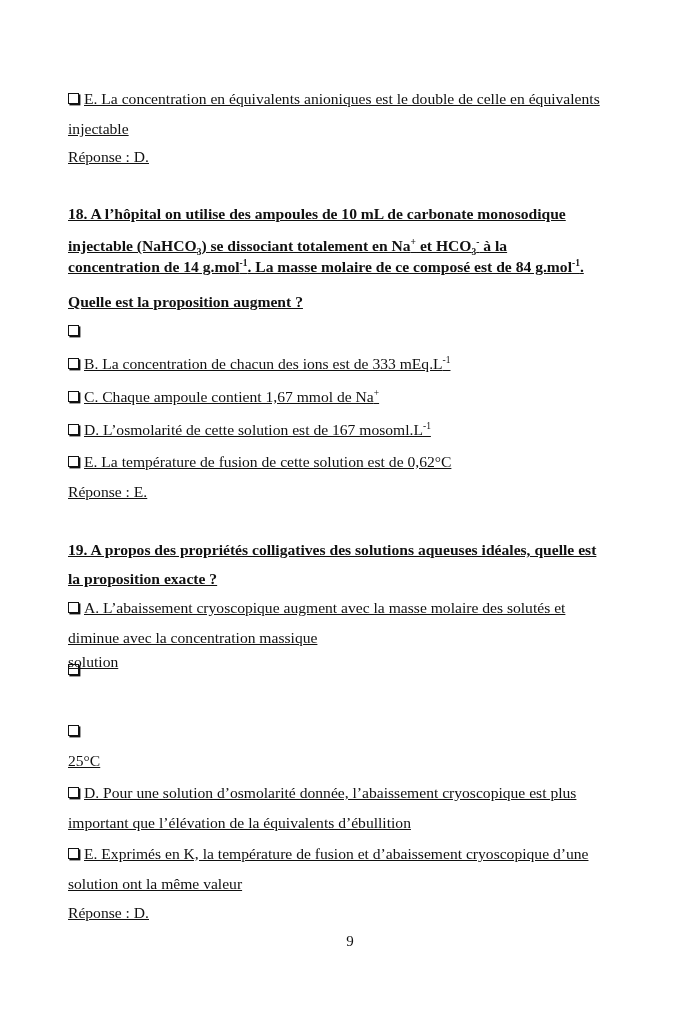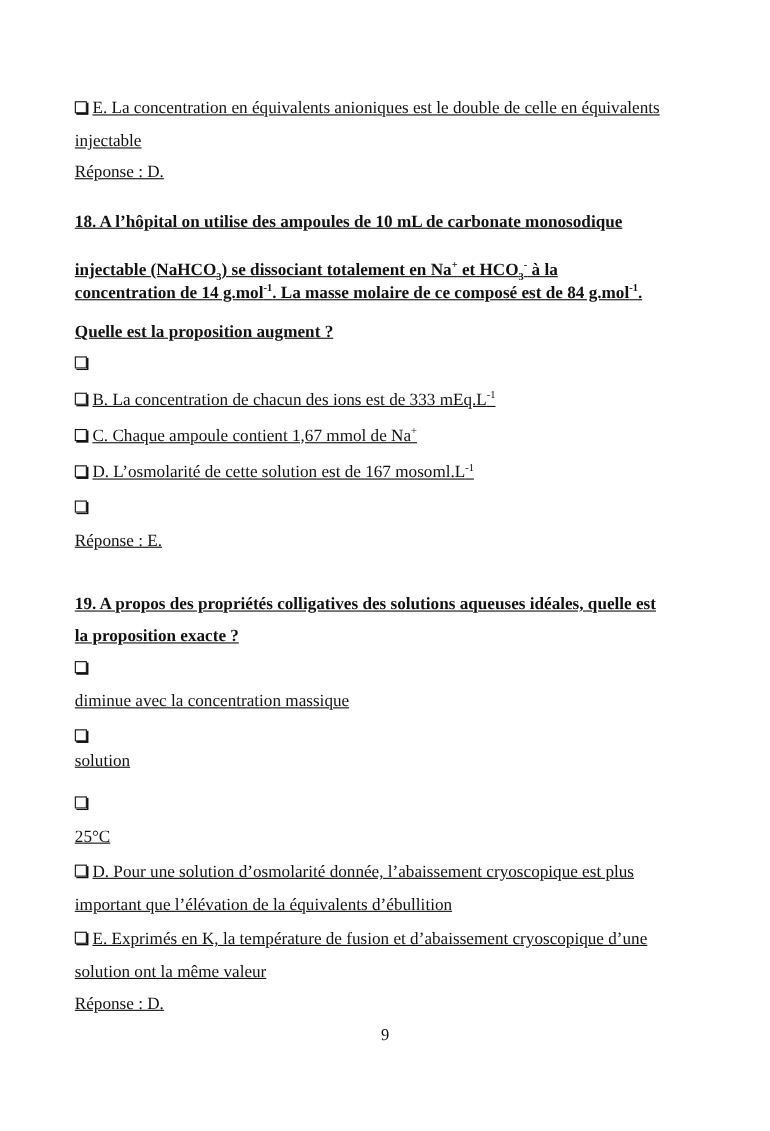--- a/index.html
+++ b/index.html
@@ -16,21 +16,21 @@
 <body>
 
 <div class="page">
 
   <div class="line" style="top:89px">
     <span class="cb"></span><span>E. La concentration en équivalents anioniques est le double de celle en équivalents</span>
   </div>
   <div class="line" style="top:119px">injectable</div>
   <div class="line" style="top:147px">Réponse : D.</div>
 
-  <div class="line bold" style="top:192px">18. A l’hôpital on utilise des ampoules de 10 mL de carbonate monosodique</div>
+  <div class="line bold" style="top:204px">18. A l’hôpital on utilise des ampoules de 10 mL de carbonate monosodique</div>
   <div class="line bold" style="top:236px">
     <span>injectable (NaHCO</span><sub>3</sub><span>) se dissociant totalement en Na</span><sup>+</sup><span> et HCO</span><sub>3</sub><sup>-</sup><span> à la</span>
   </div>
   <div class="line bold" style="top:257px">
     <span>concentration de 14 g.mol</span><sup>-1</sup><span>. La masse molaire de ce composé est de 84 g.mol</span><sup>-1</sup><span>.</span>
   </div>
   <div class="line bold" style="top:292px">Quelle est la proposition augment ?</div>
 
   <div class="line" style="top:321px">
     <span class="cb"></span>
@@ -38,36 +38,36 @@
   <div class="line" style="top:354px">
     <span class="cb"></span><span>B. La concentration de chacun des ions est de 333 mEq.L</span><sup>-1</sup>
   </div>
   <div class="line" style="top:387px">
     <span class="cb"></span><span>C. Chaque ampoule contient 1,67 mmol de Na</span><sup>+</sup>
   </div>
   <div class="line" style="top:420px">
     <span class="cb"></span><span>D. L’osmolarité de cette solution est de 167 mosoml.L</span><sup>-1</sup>
   </div>
   <div class="line" style="top:452px">
-    <span class="cb"></span>
+    <span class="cb"></span><span>E. La température de fusion de cette solution est de 0,62°C</span>
   </div>
   <div class="line" style="top:482px">Réponse : E.</div>
 
   <div class="line bold" style="top:540px">19. A propos des propriétés colligatives des solutions aqueuses idéales, quelle est</div>
   <div class="line bold" style="top:569px">la proposition exacte ?</div>
 
   <div class="line" style="top:598px">
-    <span class="cb"></span>
+    <span class="cb"></span><span>A. L’abaissement cryoscopique augment avec la masse molaire des solutés et</span>
   </div>
   <div class="line" style="top:628px">diminue avec la concentration massique</div>
 
   <div class="line" style="top:660px">
     <span class="cb"></span>
   </div>
-  <div class="line" style="top:682px">solution</div>
+  <div class="line" style="top:652px">solution</div>
 
   <div class="line" style="top:721px">
     <span class="cb"></span>
   </div>
   <div class="line" style="top:751px">25°C</div>
 
   <div class="line" style="top:783px">
     <span class="cb"></span><span>D. Pour une solution d’osmolarité donnée, l’abaissement cryoscopique est plus</span>
   </div>
   <div class="line" style="top:813px">important que l’élévation de la équivalents d’ébullition</div>

